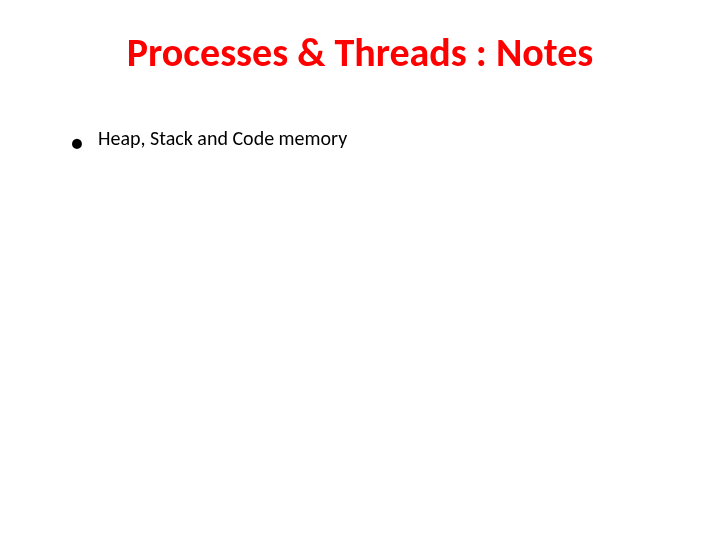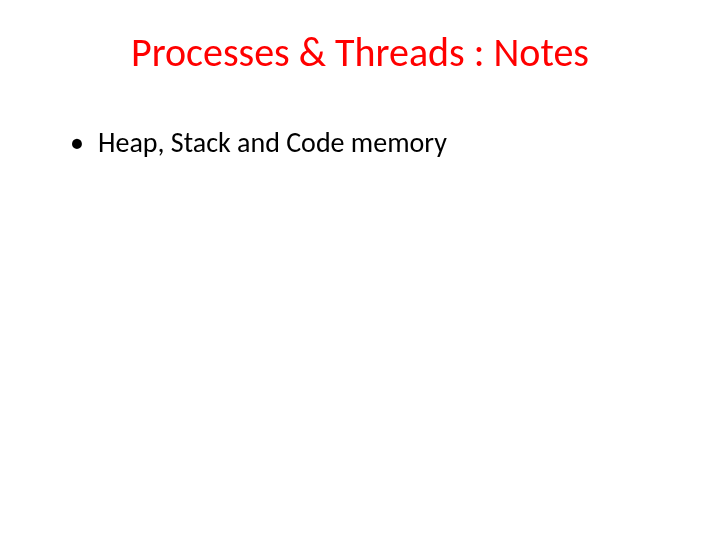--- a/index.html
+++ b/index.html
@@ -16,30 +16,30 @@
     }
     .slide {
       width: 100%;
       height: 100%;
       padding: 20px 60px;
     }
     .title {
       font-size: 40px;
       color: #ff0000;
       text-align: center;
-      font-weight: 400;
+      font-weight: 700;
       margin-top: 8px;
       margin-bottom: 48px;
     }
     .bullet-list {
       list-style: none;
       padding-left: 10px;
     }
     .bullet-item {
-      font-size: 28px;
+      font-size: 20px;
       color: #000000;
       position: relative;
       padding-left: 28px;
       line-height: 1.3;
     }
     .bullet-item::before {
       content: "•";
       position: absolute;
       left: 0;
       top: 0;

